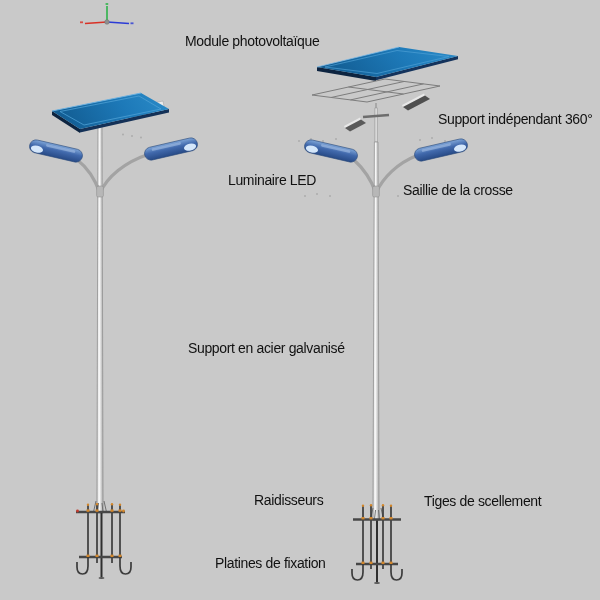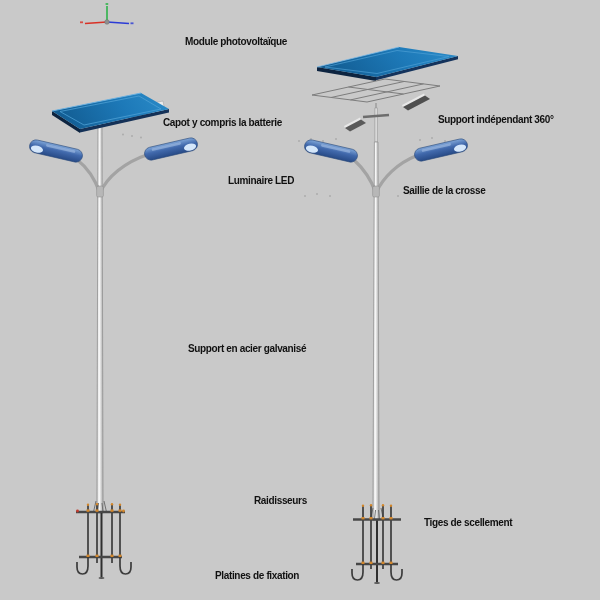--- a/index.html
+++ b/index.html
@@ -2,32 +2,32 @@
 <html><head>
 <meta charset="utf-8">
 <style>
   html,body{margin:0;padding:0;background:#c9c9c9;}
   .stage{
     position:relative;width:600px;height:600px;background:#c9c9c9;
     font-family:"Liberation Sans",sans-serif;overflow:hidden;
   }
   .stage svg{position:absolute;left:0;top:0;}
   .lbl{
-    position:absolute;font-weight:bold;font-size:10px;line-height:17px;
+    position:absolute;font-weight:normal;font-size:14px;line-height:17px;
     color:#111;letter-spacing:-0.35px;white-space:nowrap;
   }
   #lbl-module      {left:185px;top:33px;}
   #lbl-capot       {left:163px;top:114px;}
   #lbl-support360  {left:398px;top:111px;margin-left:40px;}
   #lbl-luminaire   {left:228px;top:172px;}
   #lbl-saillie     {left:403px;top:182px;}
   #lbl-acier       {left:188px;top:340px;text-align:center;}
   #lbl-raidisseurs {left:254px;top:492px;}
-  #lbl-tiges       {left:424px;top:514px;}
-  #lbl-platines    {left:215px;top:555px;margin-top:12px;}
+  #lbl-tiges       {left:424px;top:493px;}
+  #lbl-platines    {left:215px;top:555px;}
 </style>
 </head>
 <body>
 
 <div class="stage">
 
   <svg width="600" height="600" viewBox="0 0 600 600">
     <defs>
       <linearGradient id="lampG" x1="0" y1="0" x2="0" y2="1">
         <stop offset="0" stop-color="#7fa6d8"></stop>
@@ -231,21 +231,20 @@
         <rect x="381.5" y="561.6" width="3" height="2.4" fill="#d2862b"></rect>
         <rect x="389.5" y="561.6" width="3" height="2.4" fill="#d2862b"></rect>
 
         <path d="M363,564 L363,572 Q363,580 357.5,580 Q352,580 352,573 L352,569" fill="none" stroke="#3c3c3c" stroke-width="1.7"></path>
         <path d="M391,564 L391,572 Q391,580 396.5,580 Q402,580 402,573 L402,569" fill="none" stroke="#3c3c3c" stroke-width="1.7"></path>
       </g>
     </g>
   </svg>
 
   <div class="lbl" id="lbl-module">Module photovoltaïque</div>
-  <div class="lbl" id="lbl-capot">Capot y compris la batterie</div>
   <div class="lbl" id="lbl-support360">Support indépendant 360°</div>
   <div class="lbl" id="lbl-luminaire">Luminaire LED</div>
   <div class="lbl" id="lbl-saillie">Saillie de la crosse</div>
   <div class="lbl" id="lbl-acier">Support en acier galvanisé</div>
   <div class="lbl" id="lbl-raidisseurs">Raidisseurs</div>
   <div class="lbl" id="lbl-tiges">Tiges de scellement</div>
   <div class="lbl" id="lbl-platines">Platines de fixation</div>
 </div>
 
 </body></html>

